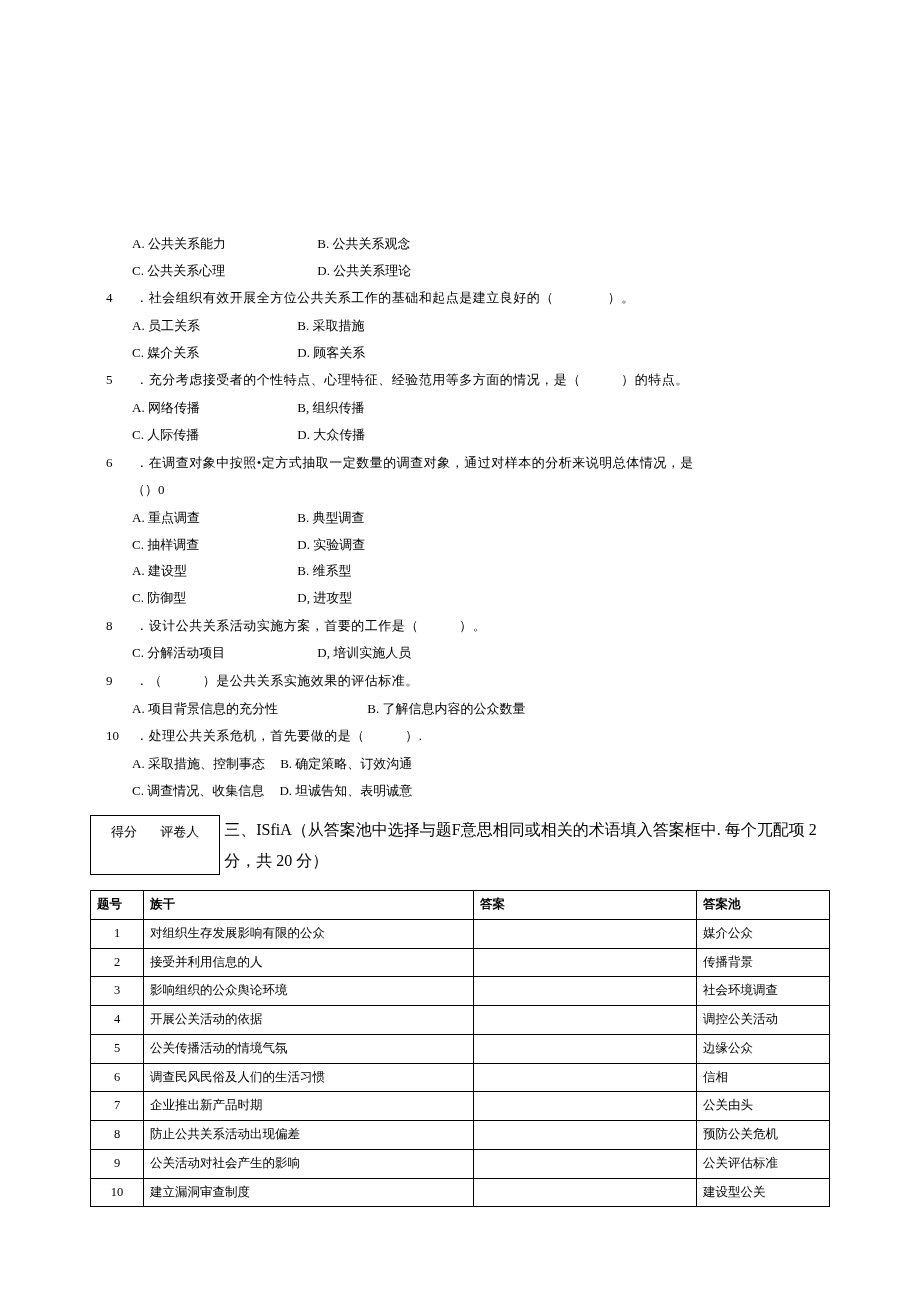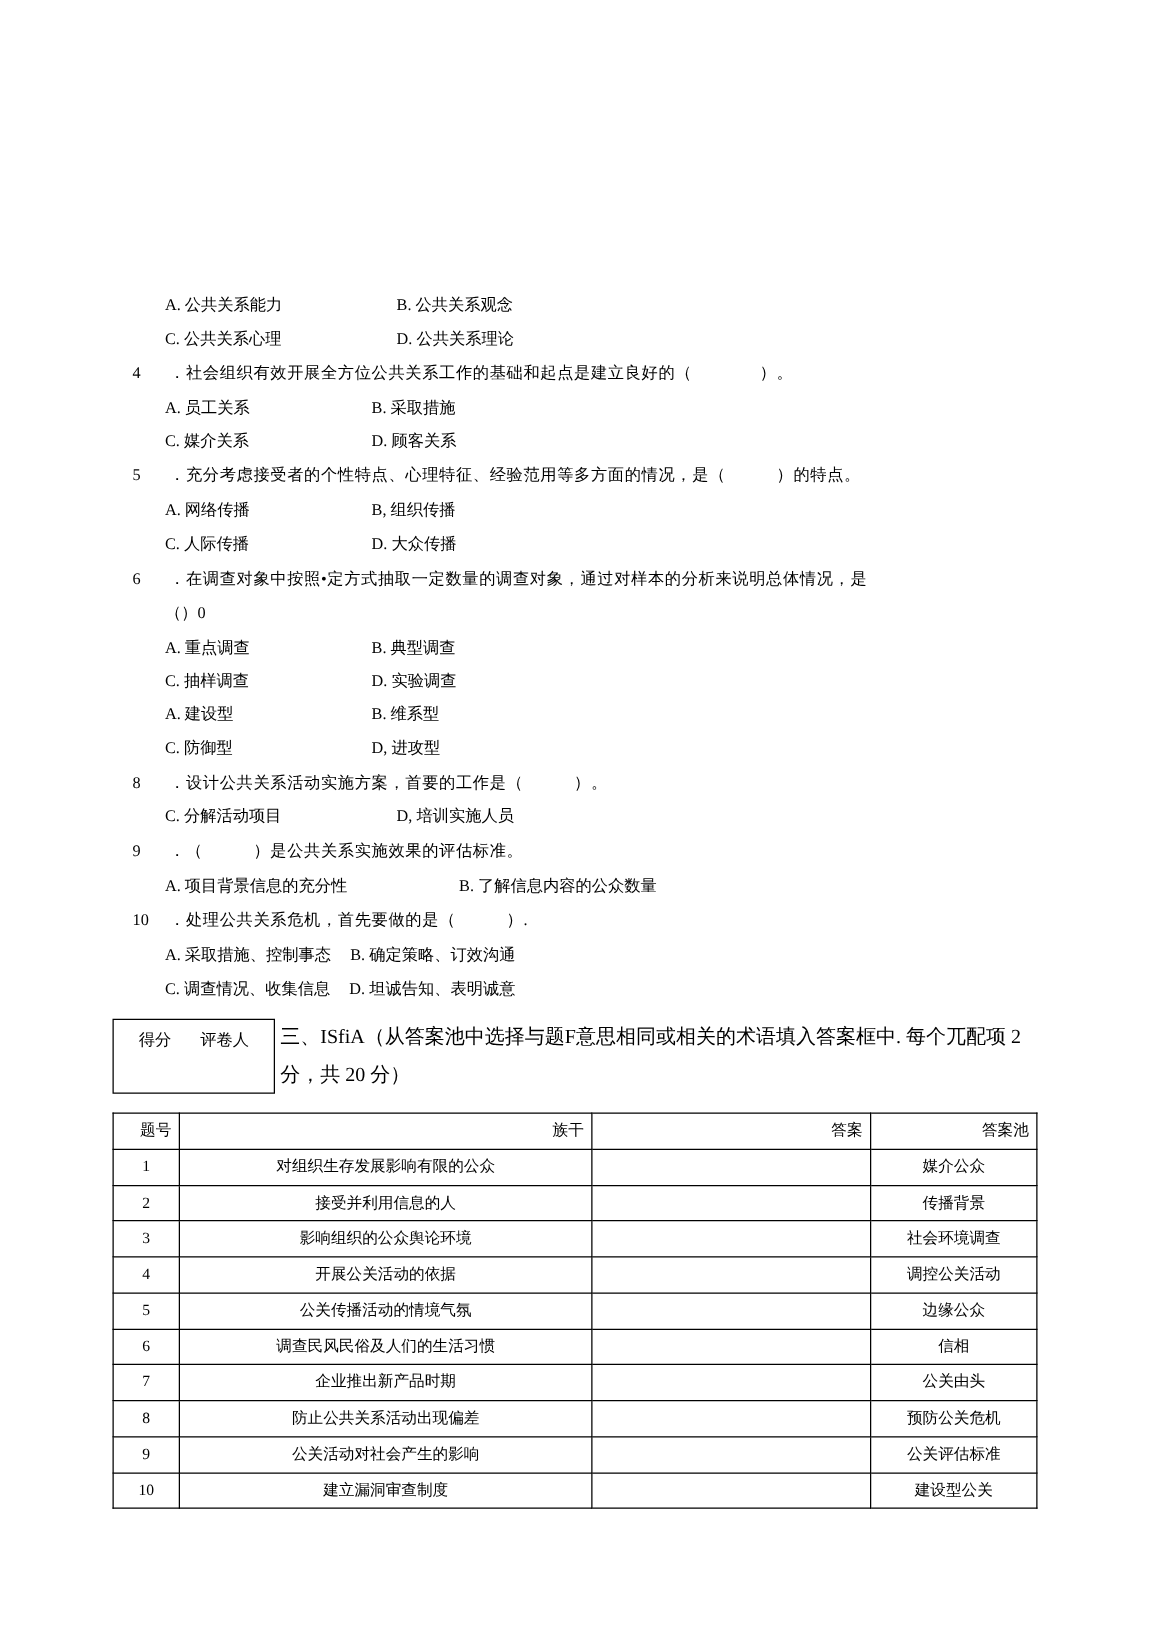--- a/index.html
+++ b/index.html
@@ -8,22 +8,22 @@
 .qnum{display:inline-block;width:26px;vertical-align:top}
 .qstem{display:inline;letter-spacing:.5px}
 .opts{padding-left:42px;margin-top:2px}
 .opt{display:inline-block;margin-right:12px}
 .w1{width:170px}.w2{width:150px}.w3{width:220px}
 .scorebox{display:inline-block;border:1px solid #000;vertical-align:top;padding:4px 10px 18px 10px;height:36px;margin-right:4px}
 .scorebox span{display:inline-block;margin:0 10px;font-size:13px}
 .section-row{margin-top:10px;display:flex;align-items:center}
 .section-title{flex:1;font-size:16px;padding-top:2px}
 table.match{border-collapse:collapse;width:100%;margin-top:14px;font-size:12.5px}
-table.match td,table.match th{border:1px solid #000;padding:2px 6px;text-align:center;height:18px}
-table.match th{font-weight:normal;text-align:right}
+table.match td,table.match th{border:1px solid #000;padding:2px 6px;text-align:left;height:18px}
+table.match th{font-weight:bold;text-align:left}
 table.match td.c{text-align:center;width:40px}
 table.match td.ans{width:210px}
 table.match td.pool{width:120px}
 </style>
 </head>
 <body>
 
 <div class="page">
 
   <div class="opts">

